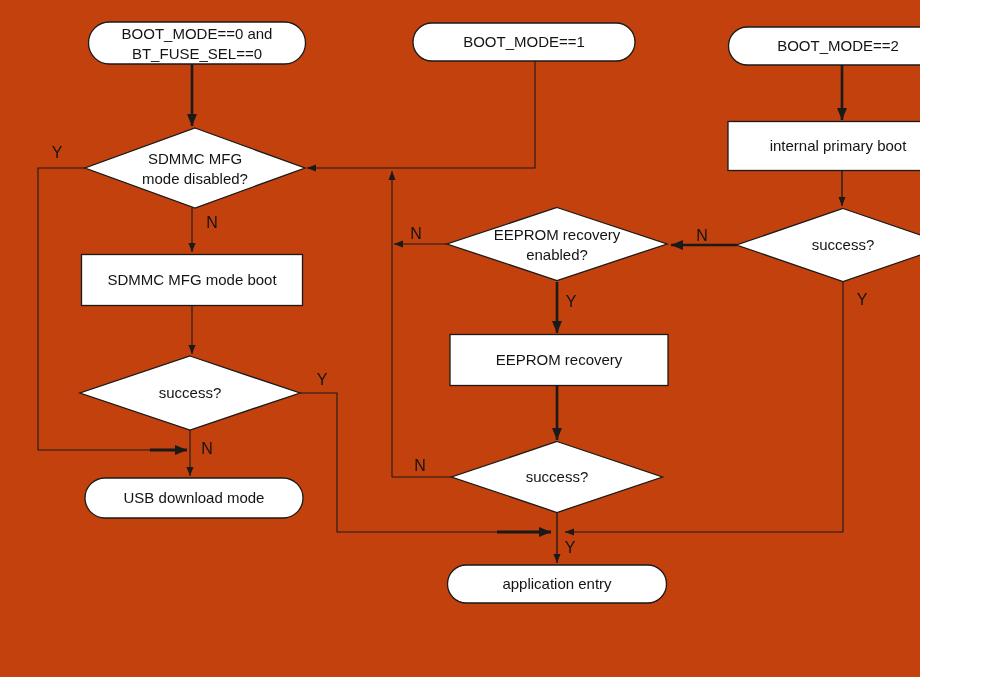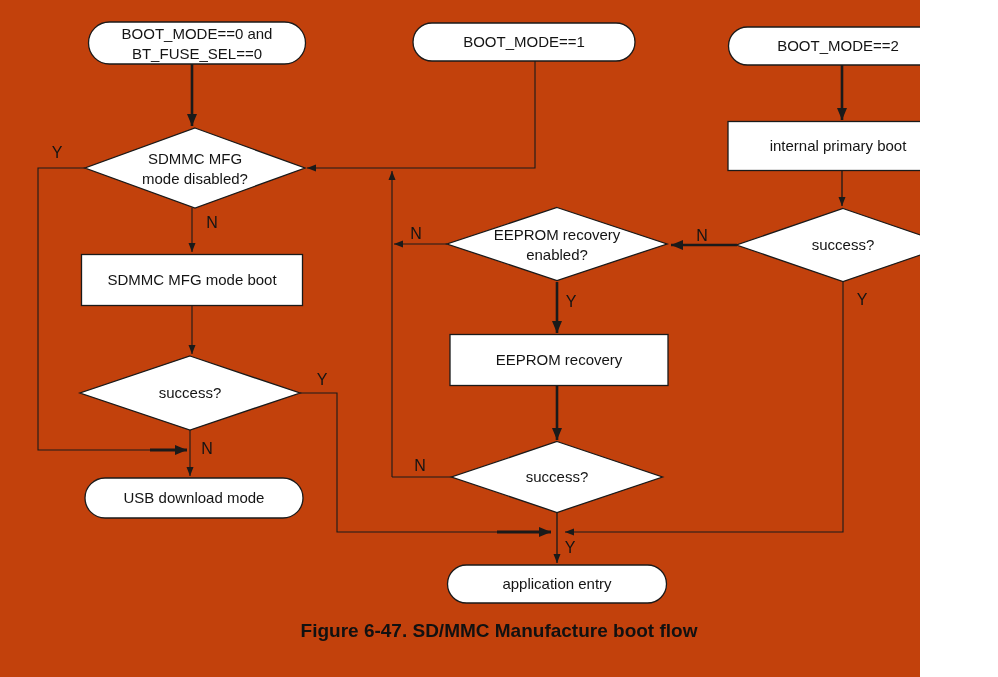--- a/index.html
+++ b/index.html
@@ -171,14 +171,13 @@
       <text x="212" y="228" text-anchor="middle" class="branch-label">N</text>
       <text x="322" y="385" text-anchor="middle" class="branch-label">Y</text>
       <text x="207" y="454" text-anchor="middle" class="branch-label">N</text>
       <text x="416" y="239" text-anchor="middle" class="branch-label">N</text>
       <text x="571" y="307" text-anchor="middle" class="branch-label">Y</text>
       <text x="420" y="471" text-anchor="middle" class="branch-label">N</text>
       <text x="570" y="553" text-anchor="middle" class="branch-label">Y</text>
       <text x="702" y="241" text-anchor="middle" class="branch-label">N</text>
       <text x="862" y="305" text-anchor="middle" class="branch-label">Y</text>
     </svg>
-  <div class="figure-caption">Figure 6-47. SD/MMC Manufacture boot flow</div>
 </div>
 
 </body></html>

